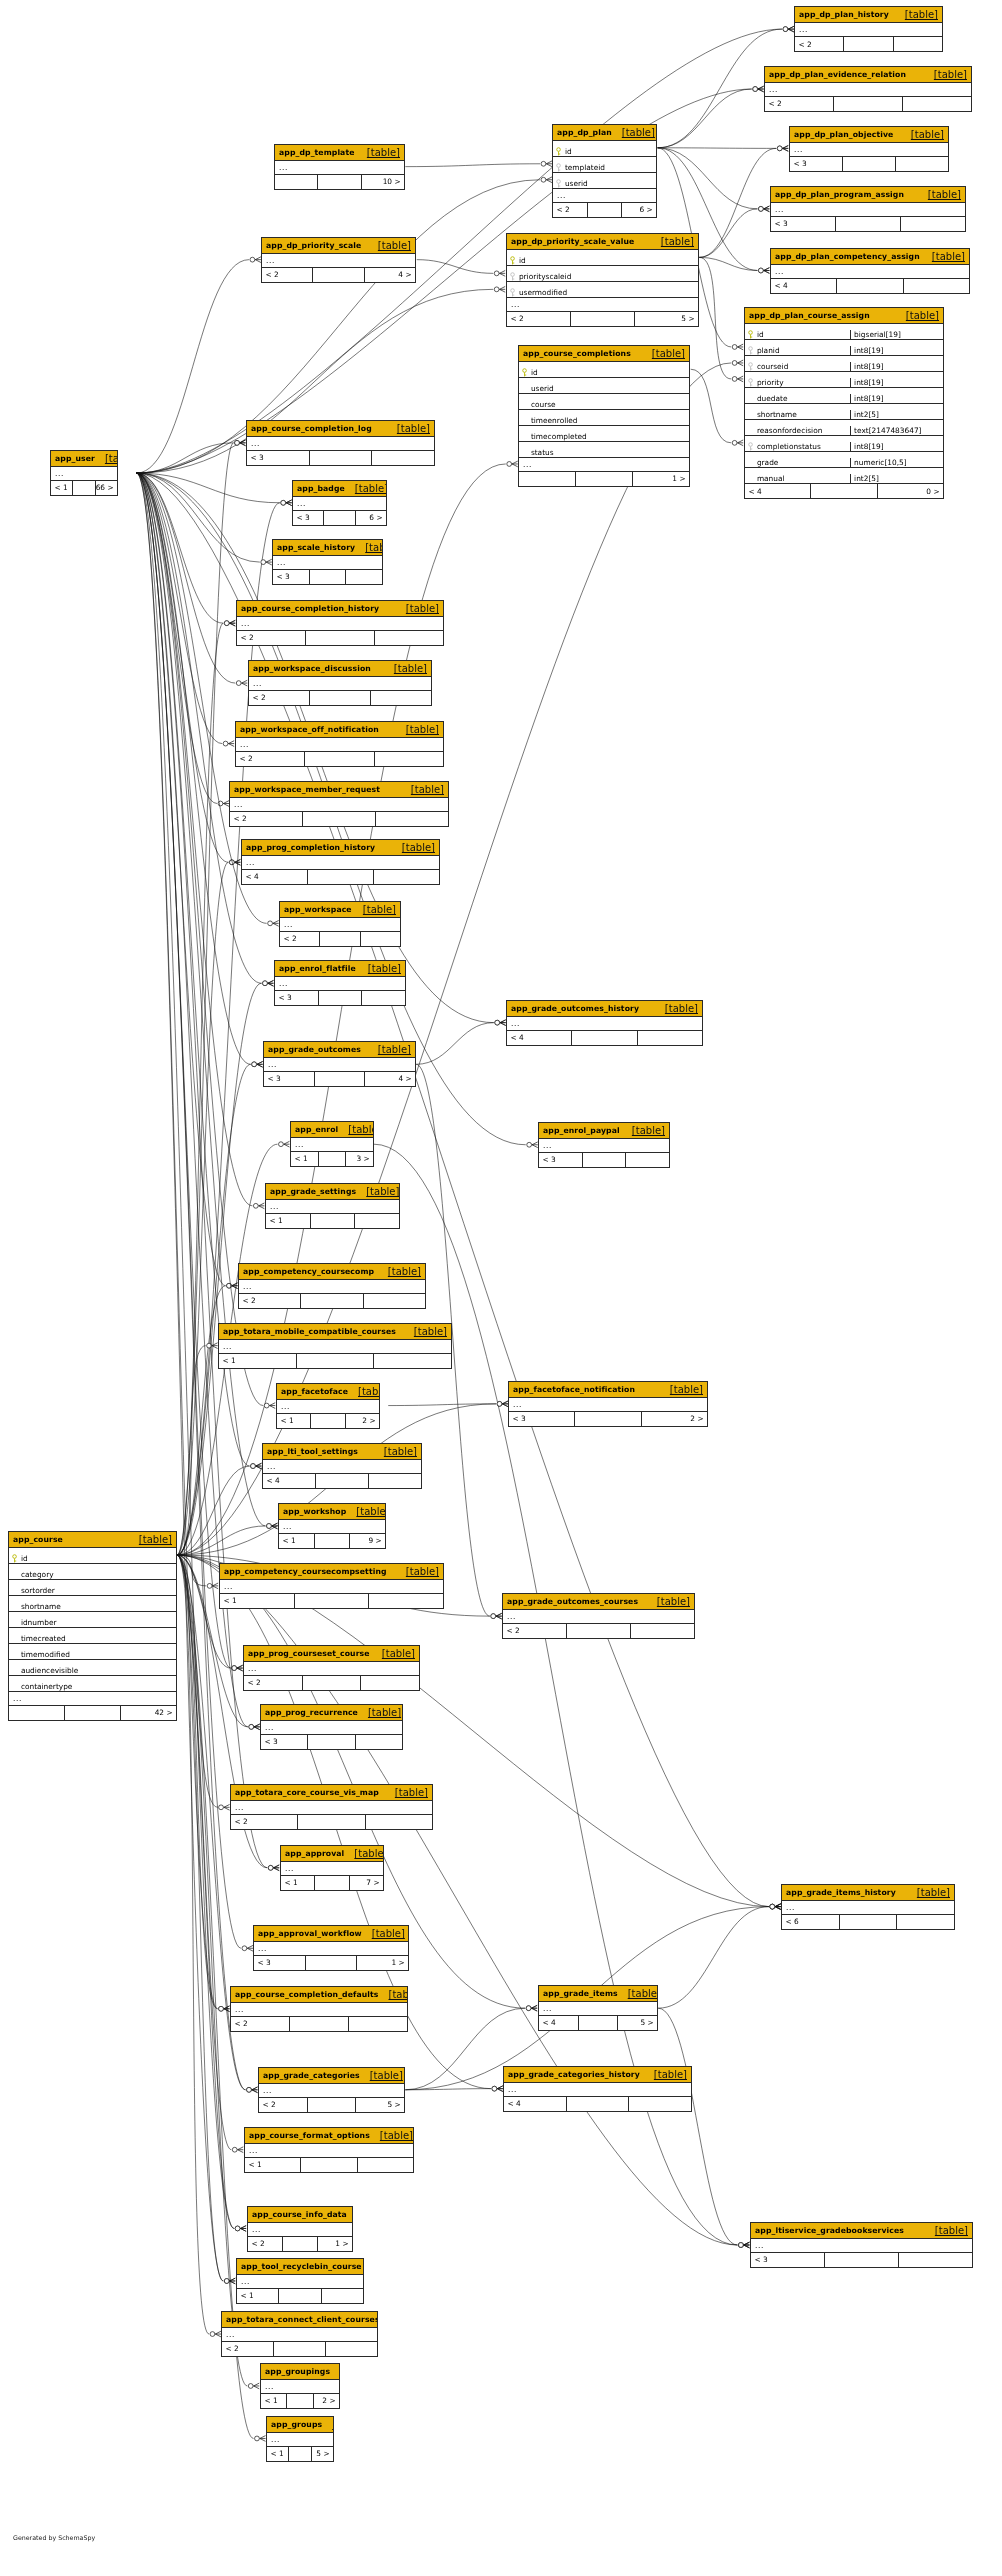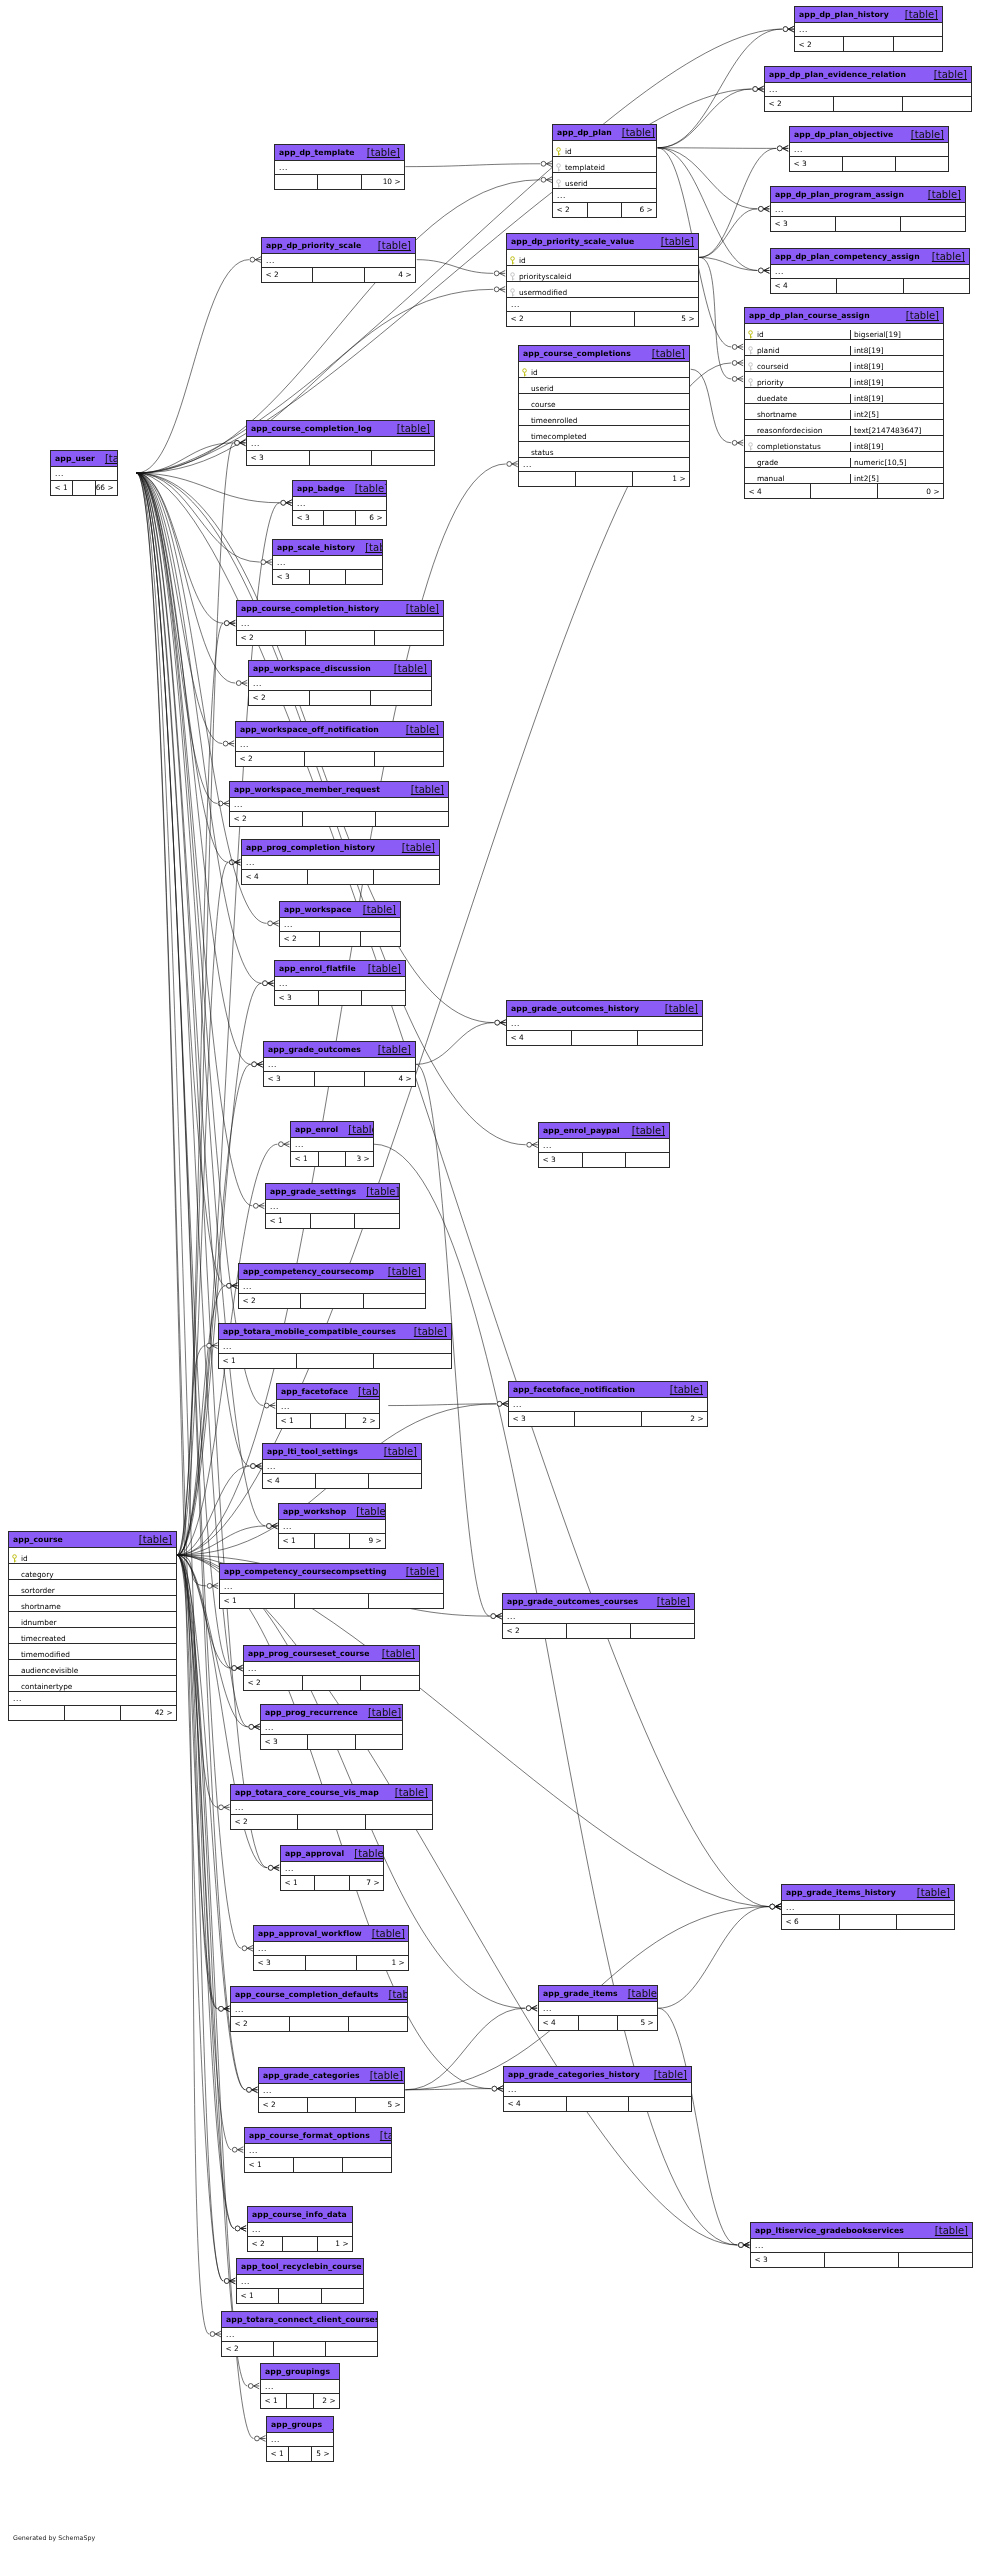--- a/index.html
+++ b/index.html
@@ -16,21 +16,21 @@
     position:absolute;
     background:#fff;
     border:0.6px solid #2a2a2a;
     box-sizing:border-box;
     font-size:7.4px;
     z-index:2;
   }
   .tbl.emph{border-width:1.1px;}
   .thead{
     display:flex;justify-content:space-between;align-items:center;
-    background:#8b5cf6;
+    background:#eab308;
     border-bottom:0.6px solid #2a2a2a;
     height:16px;padding:0 4px;box-sizing:border-box;
     white-space:nowrap;overflow:hidden;
   }
   .tname{font-weight:bold;font-size:7.7px;letter-spacing:0.1px;}
   .ttag{font-size:10px;margin-left:10px;color:#111;text-decoration:underline;}
   .trow{
     display:flex;align-items:flex-end;
     height:16px;border-bottom:0.6px solid #2a2a2a;
     box-sizing:border-box;white-space:nowrap;overflow:hidden;
@@ -1115,21 +1115,21 @@
           <span class="tname">app_grade_categories_history</span>
           <span class="ttag">[table]</span>
         </div>
         <div class="tellipsis">...</div>
         <div class="tfoot">
           <span>&lt; 4</span>
           <span></span>
           <span class="fr"></span>
         </div>
       </div>
-      <div class="tbl" style="left: 244px; top: 2127px; width: 148px;">
+      <div class="tbl" style="left: 244px; top: 2127px; width: 170px;">
         <div class="thead">
           <span class="tname">app_course_format_options</span>
           <span class="ttag">[table]</span>
         </div>
         <div class="tellipsis">...</div>
         <div class="tfoot">
           <span>&lt; 1</span>
           <span></span>
           <span class="fr"></span>
         </div>

